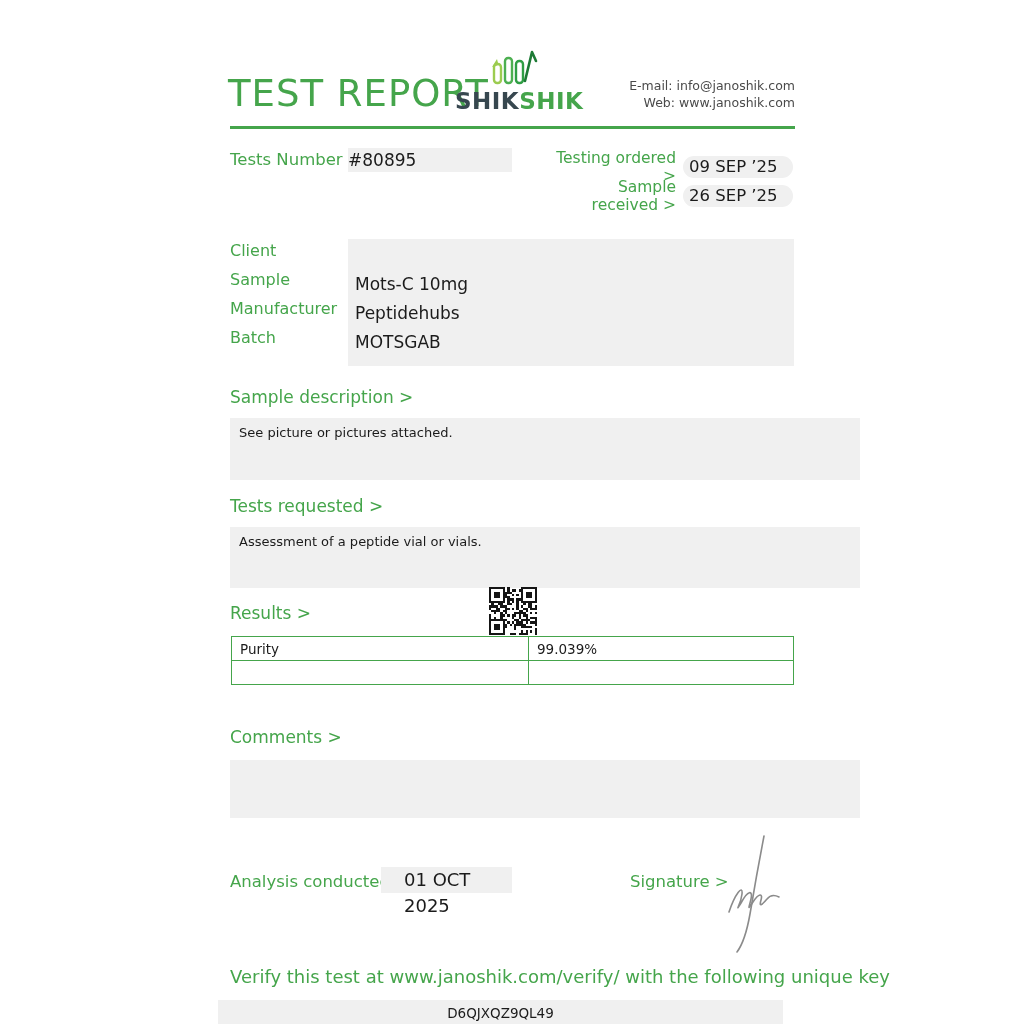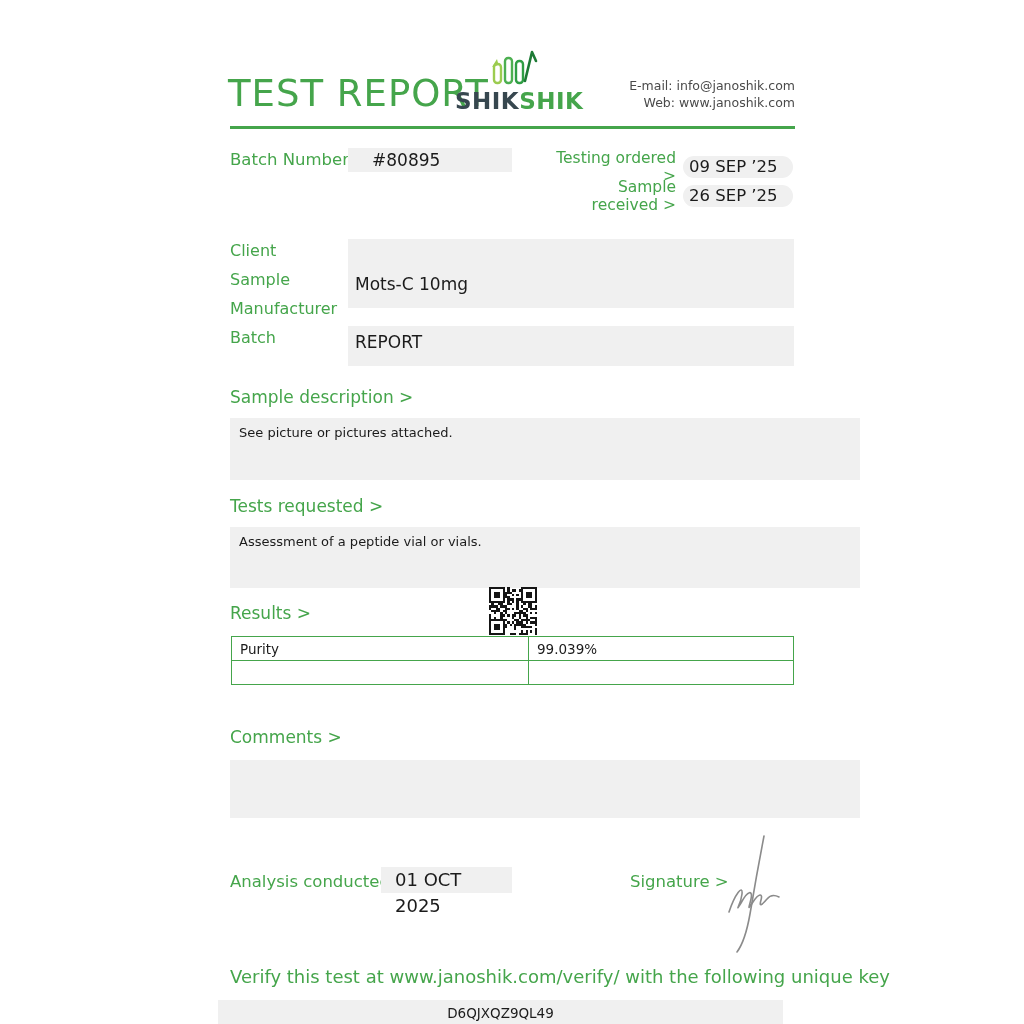--- a/index.html
+++ b/index.html
@@ -9,36 +9,36 @@
   .green{color:#45a54b;}
   .field{background:#f0f0f0;}
   .report-title{left:228px;top:56px;font-size:37px;letter-spacing:1px;color:#45a54b;}
   .logo-icon{left:486px;top:32px;width:52px;height:40px;}
   .logo-text{left:455px;top:72px;width:115px;text-align:center;font-size:23px;font-weight:bold;letter-spacing:0.5px;}
   .logo-dark{color:#37474f;}
   .logo-green{color:#45a54b;}
   .contact{right:229px;top:61px;text-align:right;font-size:12.5px;color:#4a4a4a;line-height:17px;}
   .hr-green{left:230px;top:110px;width:565px;height:3px;background:#45a54b;}
   .task-label{left:230px;top:134px;font-size:16.5px;}
-  .task-box{left:348px;top:132px;width:164px;height:24px;font-size:17px;line-height:25px;padding:0 24px;box-sizing:border-box;}
+  .task-box{left:348px;top:132px;width:164px;height:24px;font-size:17px;line-height:25px;padding:0 0;box-sizing:border-box;}
   .date-row{left:556px;display:flex;align-items:center;}
   .date-row.r1{top:133px;}
   .date-row.r2{top:162px;}
   .date-label{width:120px;text-align:right;font-size:15.5px;margin-right:7px;}
   .date-box{width:110px;height:22px;font-size:16.5px;line-height:22px;padding:0 6px;box-sizing:border-box;border-radius:11px;}
   .detail-label{left:230px;font-size:16px;line-height:23px;}
   .detail-box{left:348px;width:446px;height:40px;font-size:17px;line-height:23px;padding:5px 7px;box-sizing:border-box;white-space:nowrap;overflow:hidden;}
   .sec-head{left:230px;font-size:17px;}
   .big-box{left:230px;width:630px;box-sizing:border-box;padding:7px 9px;font-size:13px;line-height:16px;}
   .qr{left:489px;top:571px;width:48px;height:48px;}
   .results-table{left:231px;top:620px;width:563px;border-collapse:collapse;table-layout:fixed;}
   .results-table td{border:1.5px solid #45a54b;height:23px;font-size:13.5px;padding:0 8px;background:#fff;}
   .results-table td.c1{width:280px;}
   .analysis-label{left:230px;top:856px;font-size:16.5px;}
-  .analysis-box{left:381px;top:851px;width:131px;height:26px;font-size:18px;line-height:26px;padding:0 14px;box-sizing:border-box;}
+  .analysis-box{left:381px;top:851px;width:131px;height:26px;font-size:18px;line-height:26px;padding:0 23px;box-sizing:border-box;}
   .sig-label{left:630px;top:856px;font-size:16.5px;}
   .sig-img{left:710px;top:816px;width:74px;height:122px;}
   .verify-text{left:230px;top:950px;font-size:18px;}
   .key-box{left:218px;top:984px;width:565px;height:26px;text-align:center;font-size:13.5px;line-height:26px;}
 </style>
 </head>
 <body>
 
 <div class="page">
 
@@ -55,42 +55,43 @@
   </div>
   <div class="abs logo-text"><span class="logo-dark">SHIK</span><span class="logo-green">SHIK</span></div>
 
   <div class="abs contact">
     <div>E-mail: info@janoshik.com</div>
     <div>Web: www.janoshik.com</div>
   </div>
 
   <div class="abs hr-green"></div>
 
-  <div class="abs task-label green">Batch Number</div>
+  <div class="abs task-label green">Tests Number</div>
   <div class="abs task-box field">#80895</div>
 
   <div class="abs date-row r1">
     <span class="date-label green">Testing ordered &gt;</span>
     <span class="date-box field">09 SEP ’25</span>
   </div>
   <div class="abs date-row r2">
     <span class="date-label green">Sample received &gt;</span>
     <span class="date-box field">26 SEP ’25</span>
   </div>
 
   <div class="abs detail-label green" style="top:223px">Client</div>
   <div class="abs detail-box field" style="top:223px"></div>
 
   <div class="abs detail-label green" style="top:252px">Sample</div>
   <div class="abs detail-box field" style="top:252px">Mots-C 10mg</div>
 
   <div class="abs detail-label green" style="top:281px">Manufacturer</div>
+  <div class="abs detail-box field" style="top:281px">Peptidehubs</div>
 
   <div class="abs detail-label green" style="top:310px">Batch</div>
-  <div class="abs detail-box field" style="top:310px">REPORT</div>
+  <div class="abs detail-box field" style="top:310px">MOTSGAB</div>
 
   <div class="abs sec-head green" style="top:371px">Sample description &gt;</div>
   <div class="abs big-box field" style="top:402px;height:62px">See picture or pictures attached.</div>
 
   <div class="abs sec-head green" style="top:480px">Tests requested &gt;</div>
   <div class="abs big-box field" style="top:511px;height:61px">Assessment of a peptide vial or vials.</div>
 
   <div class="abs qr" id="qr"><svg viewBox="0 0 21 21" width="48" height="48" shape-rendering="crispEdges" fill="#151515">
         <rect x="0" y="0" width="1" height="1"></rect>
         <rect x="1" y="0" width="1" height="1"></rect>

